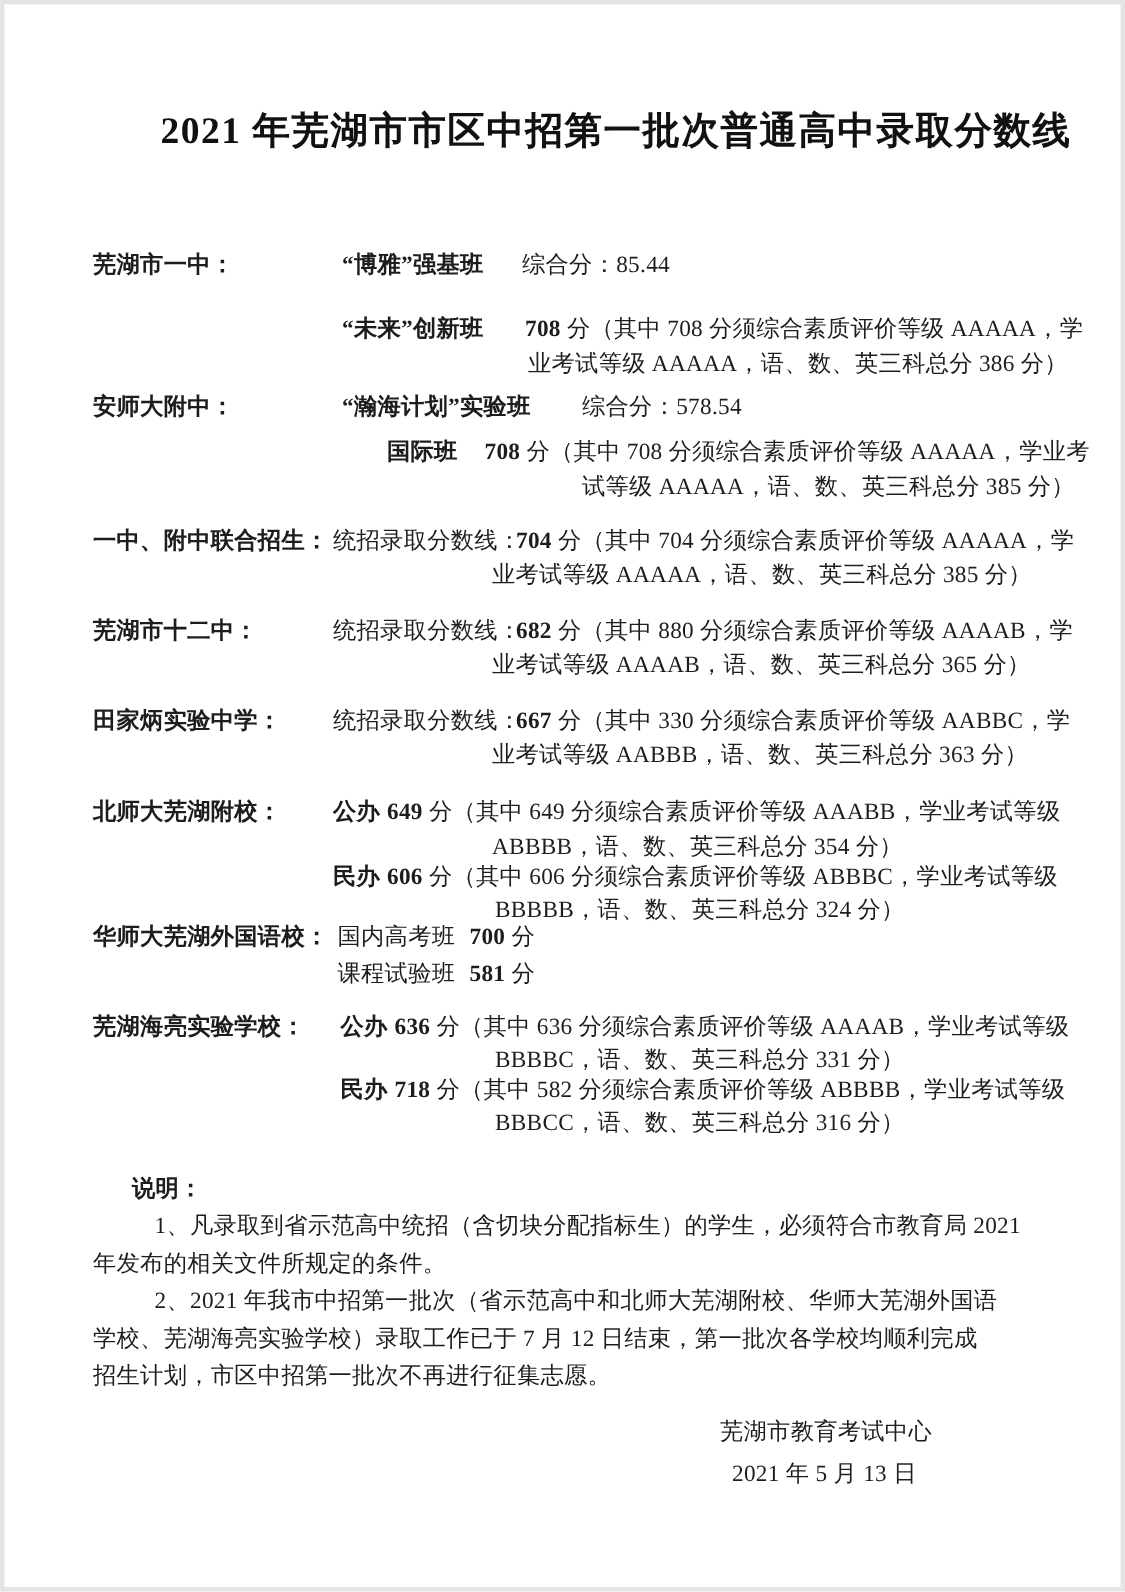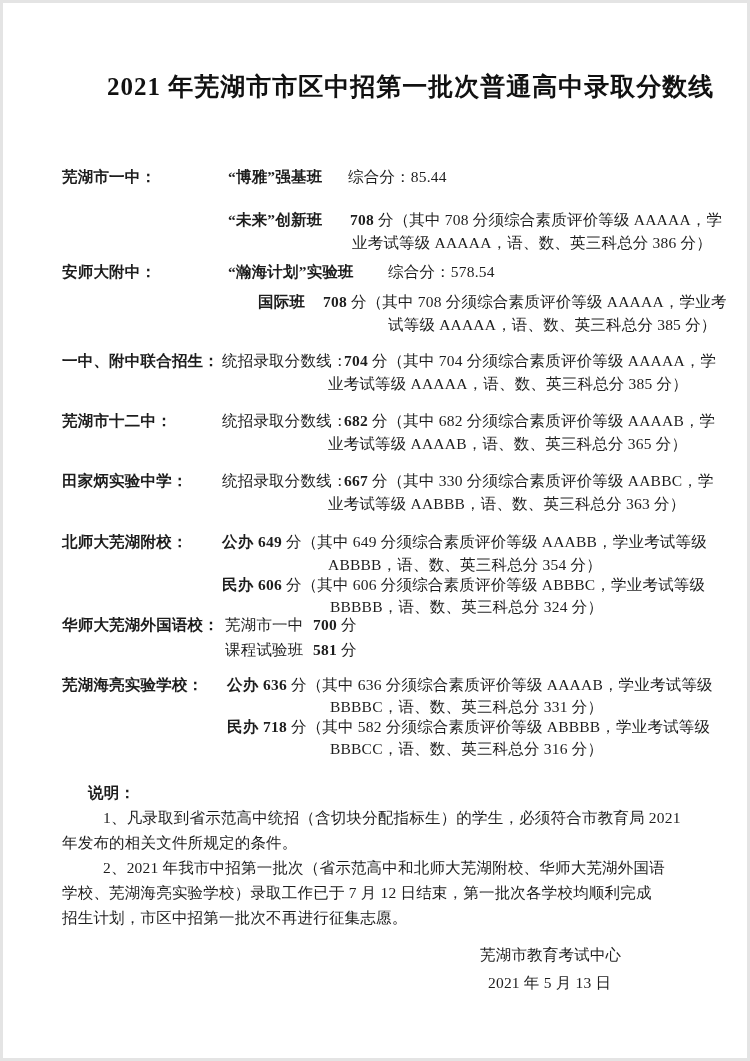--- a/index.html
+++ b/index.html
@@ -46,38 +46,38 @@
 <div class="ln" style="left:323px;top:292px"><span class="b">708</span><span> 分（其中 708 分须综合素质评价等级 AAAAA，学业考</span></div>
 <div class="ln" style="left:388px;top:315px">试等级 AAAAA，语、数、英三科总分 385 分）</div>
 
 <div class="ln b" style="left:62px;top:351px">一中、附中联合招生：</div>
 <div class="ln" style="left:222px;top:351px">统招录取分数线：</div>
 <div class="ln" style="left:344px;top:351px"><span class="b">704</span><span> 分（其中 704 分须综合素质评价等级 AAAAA，学</span></div>
 <div class="ln" style="left:328px;top:374px">业考试等级 AAAAA，语、数、英三科总分 385 分）</div>
 
 <div class="ln b" style="left:62px;top:411px">芜湖市十二中：</div>
 <div class="ln" style="left:222px;top:411px">统招录取分数线：</div>
-<div class="ln" style="left:344px;top:411px"><span class="b">682</span><span> 分（其中 682 分须综合素质评价等级 AAAAB，学</span></div>
+<div class="ln" style="left:344px;top:411px"><span class="b">682</span><span> 分（其中 880 分须综合素质评价等级 AAAAB，学</span></div>
 <div class="ln" style="left:328px;top:434px">业考试等级 AAAAB，语、数、英三科总分 365 分）</div>
 
 <div class="ln b" style="left:62px;top:471px">田家炳实验中学：</div>
 <div class="ln" style="left:222px;top:471px">统招录取分数线：</div>
 <div class="ln" style="left:344px;top:471px"><span class="b">667</span><span> 分（其中 330 分须综合素质评价等级 AABBC，学</span></div>
 <div class="ln" style="left:328px;top:494px">业考试等级 AABBB，语、数、英三科总分 363 分）</div>
 
 <div class="ln b" style="left:62px;top:532px">北师大芜湖附校：</div>
 <div class="ln b" style="left:222px;top:532px">公办</div>
 <div class="ln" style="left:258px;top:532px"><span class="b">649</span><span> 分（其中 649 分须综合素质评价等级 AAABB，学业考试等级</span></div>
 <div class="ln" style="left:328px;top:555px">ABBBB，语、数、英三科总分 354 分）</div>
 <div class="ln b" style="left:222px;top:575px">民办</div>
 <div class="ln" style="left:258px;top:575px"><span class="b">606</span><span> 分（其中 606 分须综合素质评价等级 ABBBC，学业考试等级</span></div>
 <div class="ln" style="left:330px;top:597px">BBBBB，语、数、英三科总分 324 分）</div>
 
 <div class="ln b" style="left:62px;top:615px">华师大芜湖外国语校：</div>
-<div class="ln" style="left:225px;top:615px">芜湖市一中</div>
+<div class="ln" style="left:225px;top:615px">国内高考班</div>
 <div class="ln" style="left:313px;top:615px"><span class="b">700</span><span> 分</span></div>
 <div class="ln" style="left:225px;top:640px">课程试验班</div>
 <div class="ln" style="left:313px;top:640px"><span class="b">581</span><span> 分</span></div>
 
 <div class="ln b" style="left:62px;top:675px">芜湖海亮实验学校：</div>
 <div class="ln b" style="left:227px;top:675px">公办</div>
 <div class="ln" style="left:263px;top:675px"><span class="b">636</span><span> 分（其中 636 分须综合素质评价等级 AAAAB，学业考试等级</span></div>
 <div class="ln" style="left:330px;top:697px">BBBBC，语、数、英三科总分 331 分）</div>
 <div class="ln b" style="left:227px;top:717px">民办</div>
 <div class="ln" style="left:263px;top:717px"><span class="b">718</span><span> 分（其中 582 分须综合素质评价等级 ABBBB，学业考试等级</span></div>

